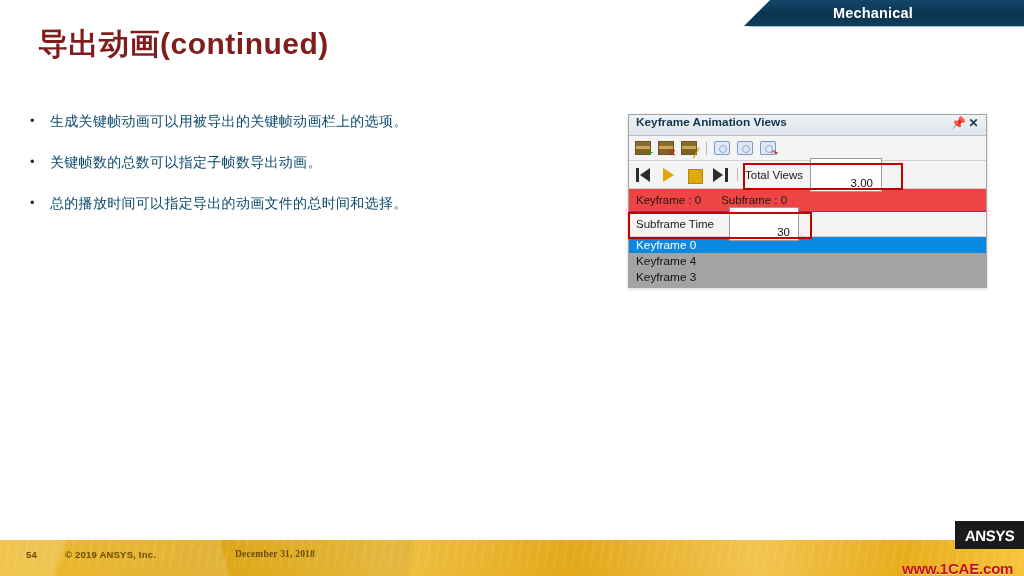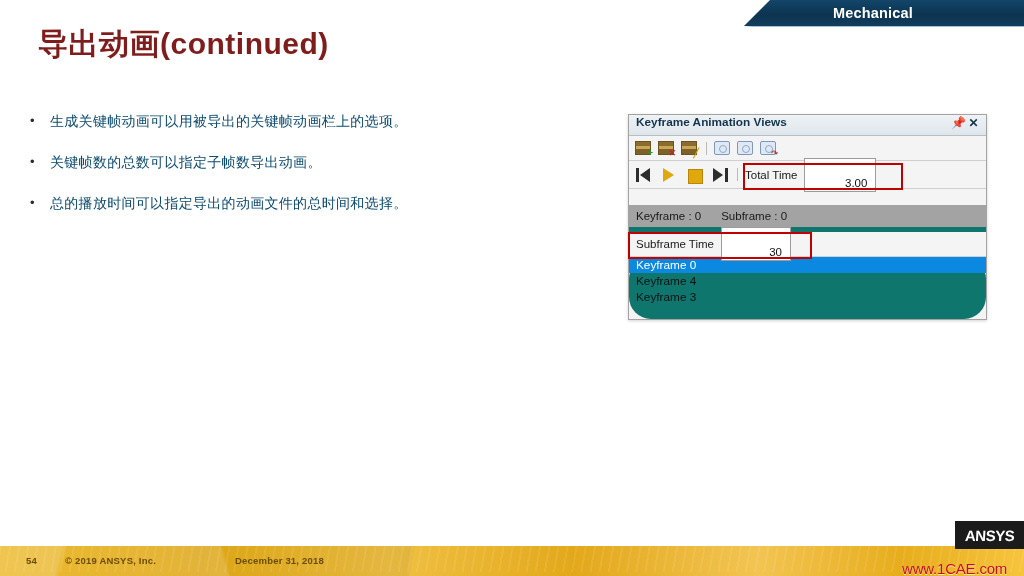--- a/index.html
+++ b/index.html
@@ -189,67 +189,66 @@
     position: absolute;
     border: 2.5px solid #c00000;
     pointer-events: none;
   }
 
   .kav-inforow {
     height: 22px;
     display: flex;
     align-items: center;
     padding-left: 7px;
-    background: #a3a3a3;
-    border-bottom: 5px solid #0f766e;
+    background: #ef4444;
+    border-bottom: 1px solid #0f766e;
     gap: 20px;
-    margin-top: 16px;
   }
   .kav-subrow {
     height: 24px;
     display: flex;
     align-items: center;
     padding-left: 7px;
     background: #f4f4f4;
     border-bottom: 1px solid #cfcfcf;
     position: relative;
   }
 
-  .kav-list { background: #0f766e; padding-bottom: 14px; border-radius: 22px; }
+  .kav-list { background: #a3a3a3; padding-bottom: 2px; }
   .kav-item {
     height: 16px;
     line-height: 16px;
     padding-left: 7px;
     font-size: 11.8px;
     color: #111;
     white-space: nowrap;
   }
   .kav-item.selected { background: #0b88e0; color: #ffffff; }
 
   
   .footer {
     position: absolute;
     left: 0; bottom: 0;
-    width: 1024px; height: 30px;
+    width: 1024px; height: 36px;
     background:
       linear-gradient(105deg, rgba(255,255,255,.18) 0 6%, rgba(255,255,255,0) 6.5%),
       linear-gradient(75deg, rgba(255,255,255,.16) 0 22%, rgba(255,255,255,0) 22.4%),
       linear-gradient(100deg, rgba(0,0,0,.05) 0 40%, rgba(255,255,255,0) 40.4%),
       linear-gradient(90deg,#f5b400 0%,#e9ae14 20%,#f0c143 38%,#e3a81a 56%,#f2c451 74%,#e7ad1c 88%,#f7c43c 100%);
   }
   .footer-facets {
     position: absolute; left:0; top:0; width:1024px; height:26px;
     background:
       repeating-linear-gradient(100deg, rgba(255,255,255,.10) 0 2px, rgba(255,255,255,0) 2px 9px);
     opacity:.8;
   }
   .footer-text { position: absolute; font-size: 9.5px; font-weight: bold; color: #6b4c06; letter-spacing:.2px; }
   #f-page { left: 26px; top: 9px; }
   #f-copy { left: 65px; top: 9px; }
-  #f-date { left: 235px; top: 9px; }
+  #f-date { left: 235px; top: 9px; font-family: Liberation Serif, serif; }
 
   
   .ansys-logo {
     position: absolute;
     left: 955px; top: 521px;
     width: 69px; height: 28px;
     background: #1b1b1b;
     display: flex; align-items: center; justify-content: center;
     overflow: hidden;
   }
@@ -264,21 +263,21 @@
     font-size: 17px; font-weight: bold;
     color: #c22222;
     letter-spacing: 4px;
     opacity: .92;
     white-space: nowrap;
     margin-top: 39px;
   }
   .site-mark {
     position: absolute;
     left: 902px; top: 560px;
-    font-size: 15px; font-weight: normal;
+    font-size: 15px; font-weight: bold;
     color: #c81010;
     letter-spacing: -.2px;
     white-space: nowrap;
     text-shadow: 0 1px 0 rgba(255,255,255,.7);
   }
 </style>
 </head>
 <body>
 
 <div id="slide">
@@ -349,33 +348,33 @@
           <span class="tri-r"></span>
         </span>
       <span class="pbtn">
           <span class="sq"></span>
         </span>
       <span class="pbtn">
         <span class="tri-r2"></span>
           <span class="bar-r"></span>
       </span>
       <span class="tbsep"></span>
-      <span class="kav-label">Total Time</span>
+      <span class="kav-label">Total Views</span>
       <span class="kav-field" style="width:58px; margin-left:7px;">3.00</span>
       <span class="redbox" style="left:114px; top:2px; width:156px; height:23px;"></span>
     </div>
 
     <div class="kav-inforow">
       <span class="kav-label">Keyframe : 0</span>
       <span class="kav-label">Subframe : 0</span>
     </div>
 
     <div class="kav-subrow">
       <span class="kav-label">Subframe Time</span>
-      <span class="kav-field" style="width:56px; margin-left:7px;">30</span>
+      <span class="kav-field" style="width:56px; margin-left:15px;">30</span>
       <span class="redbox" style="left:-1px; top:0px; width:180px; height:23px;"></span>
     </div>
 
     <div class="kav-list">
       <div class="kav-item selected">Keyframe 0</div>
       <div class="kav-item">Keyframe 4</div>
       <div class="kav-item">Keyframe 3</div>
     </div>
   </div>
 

